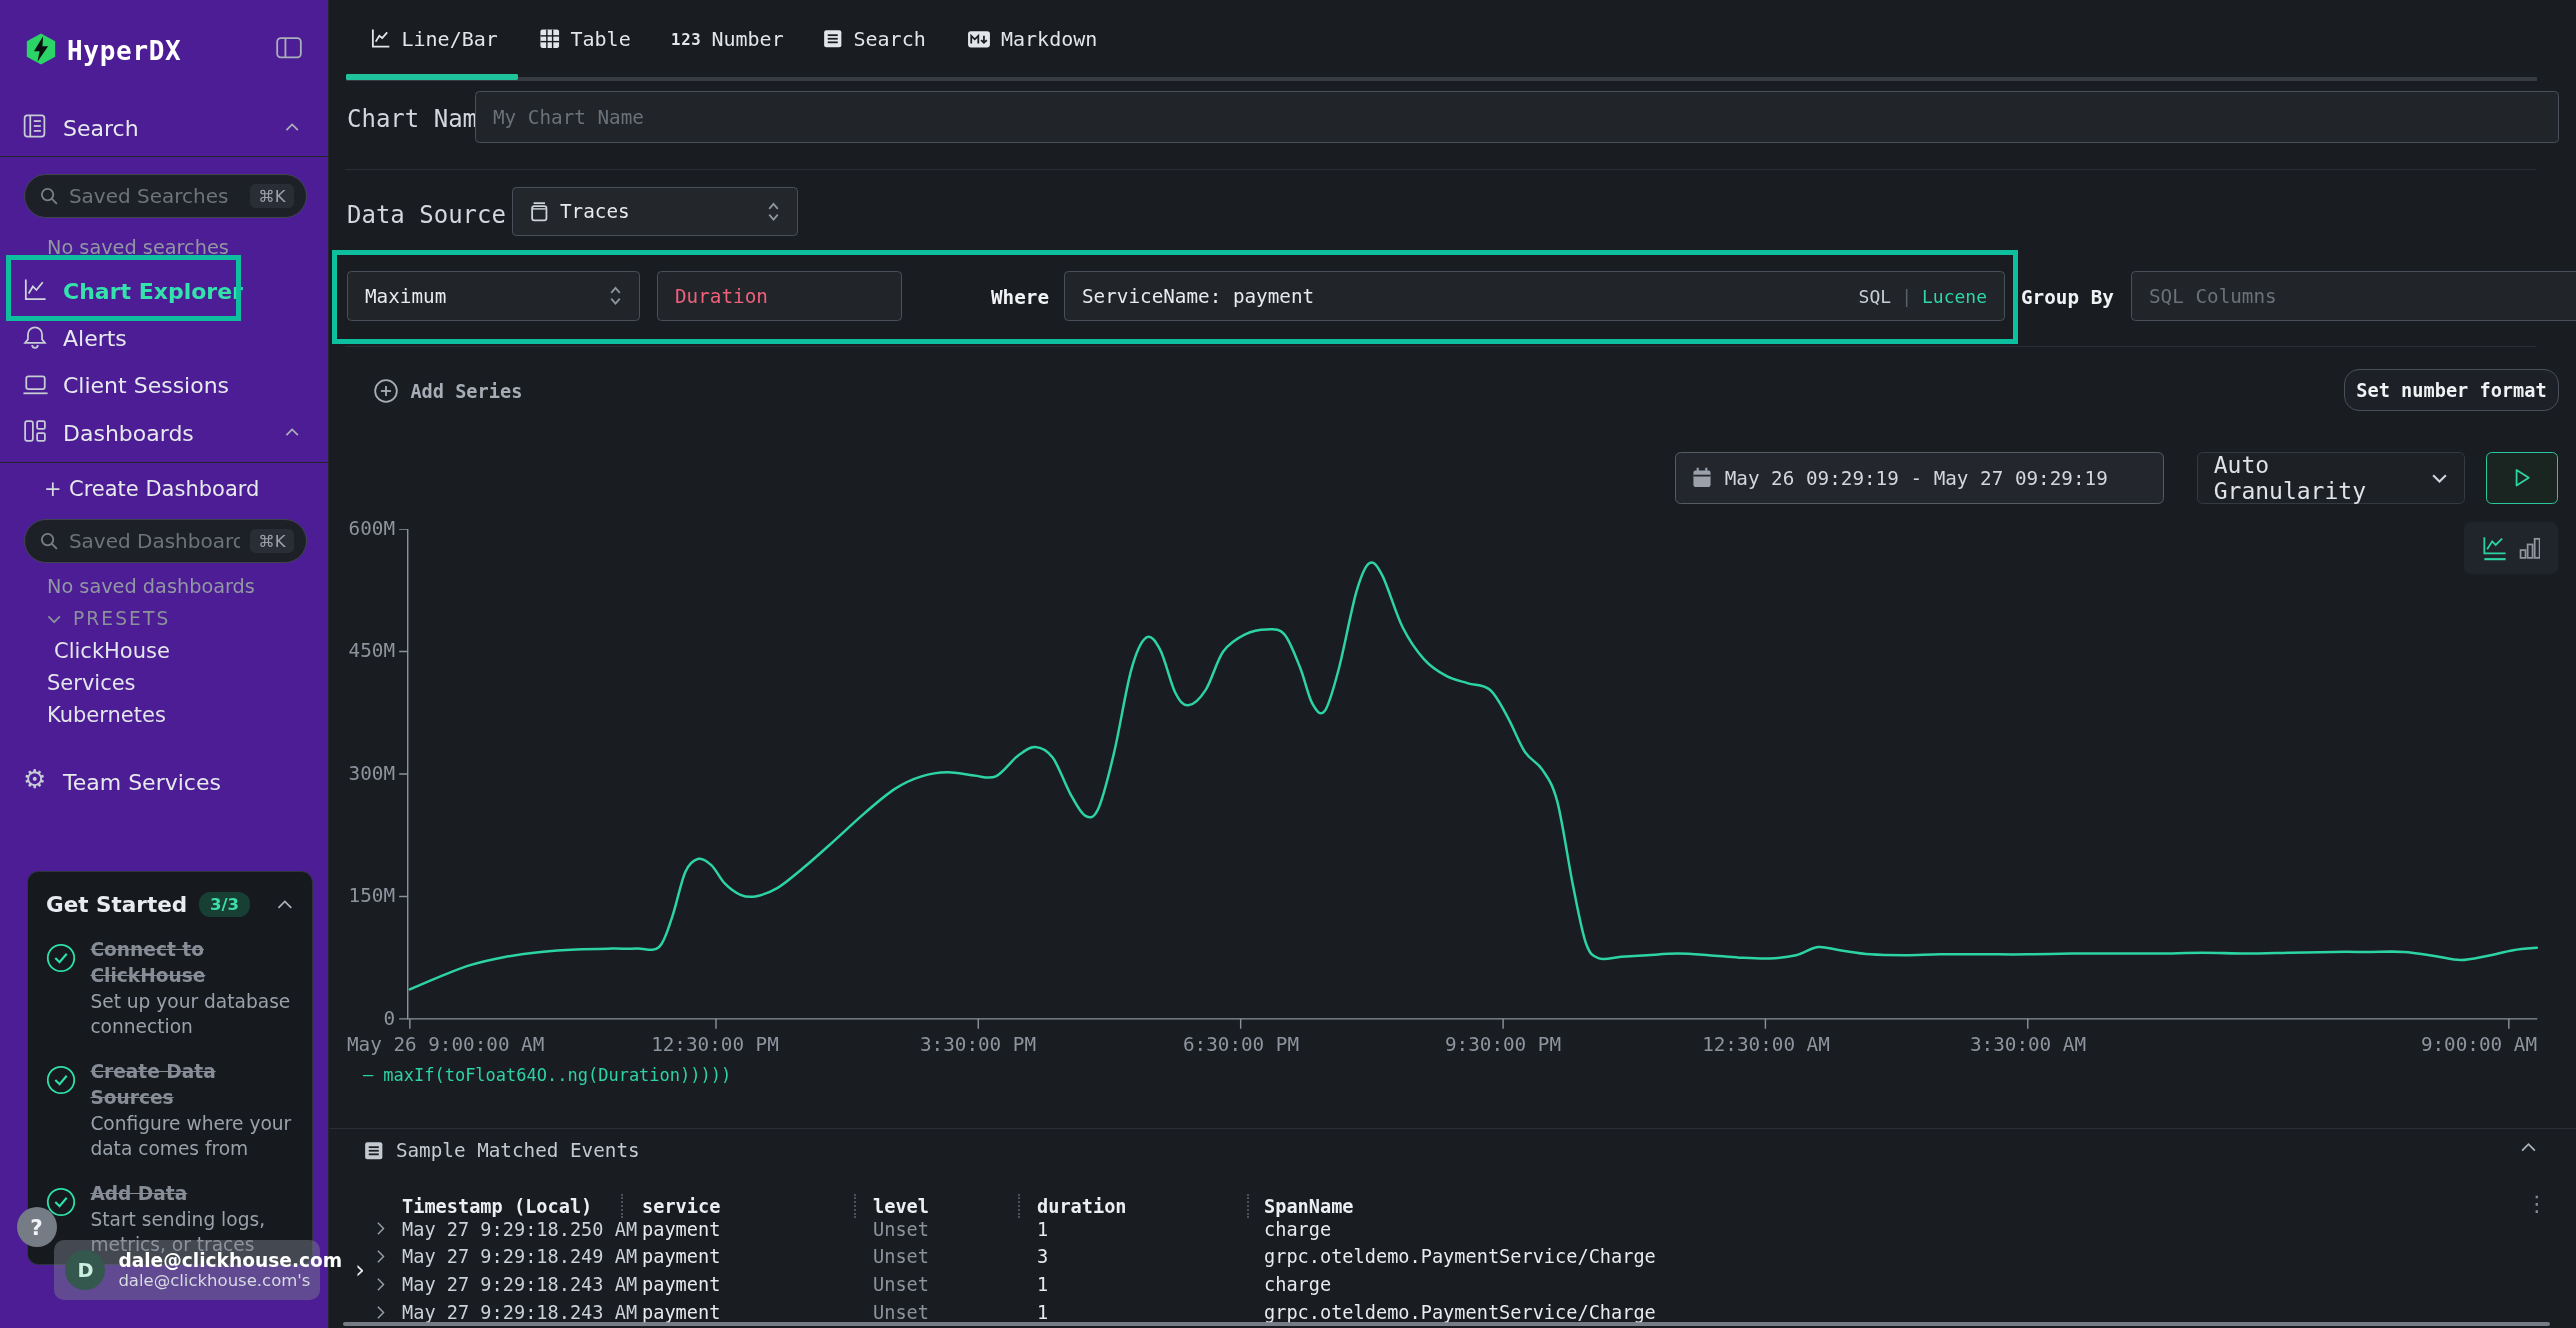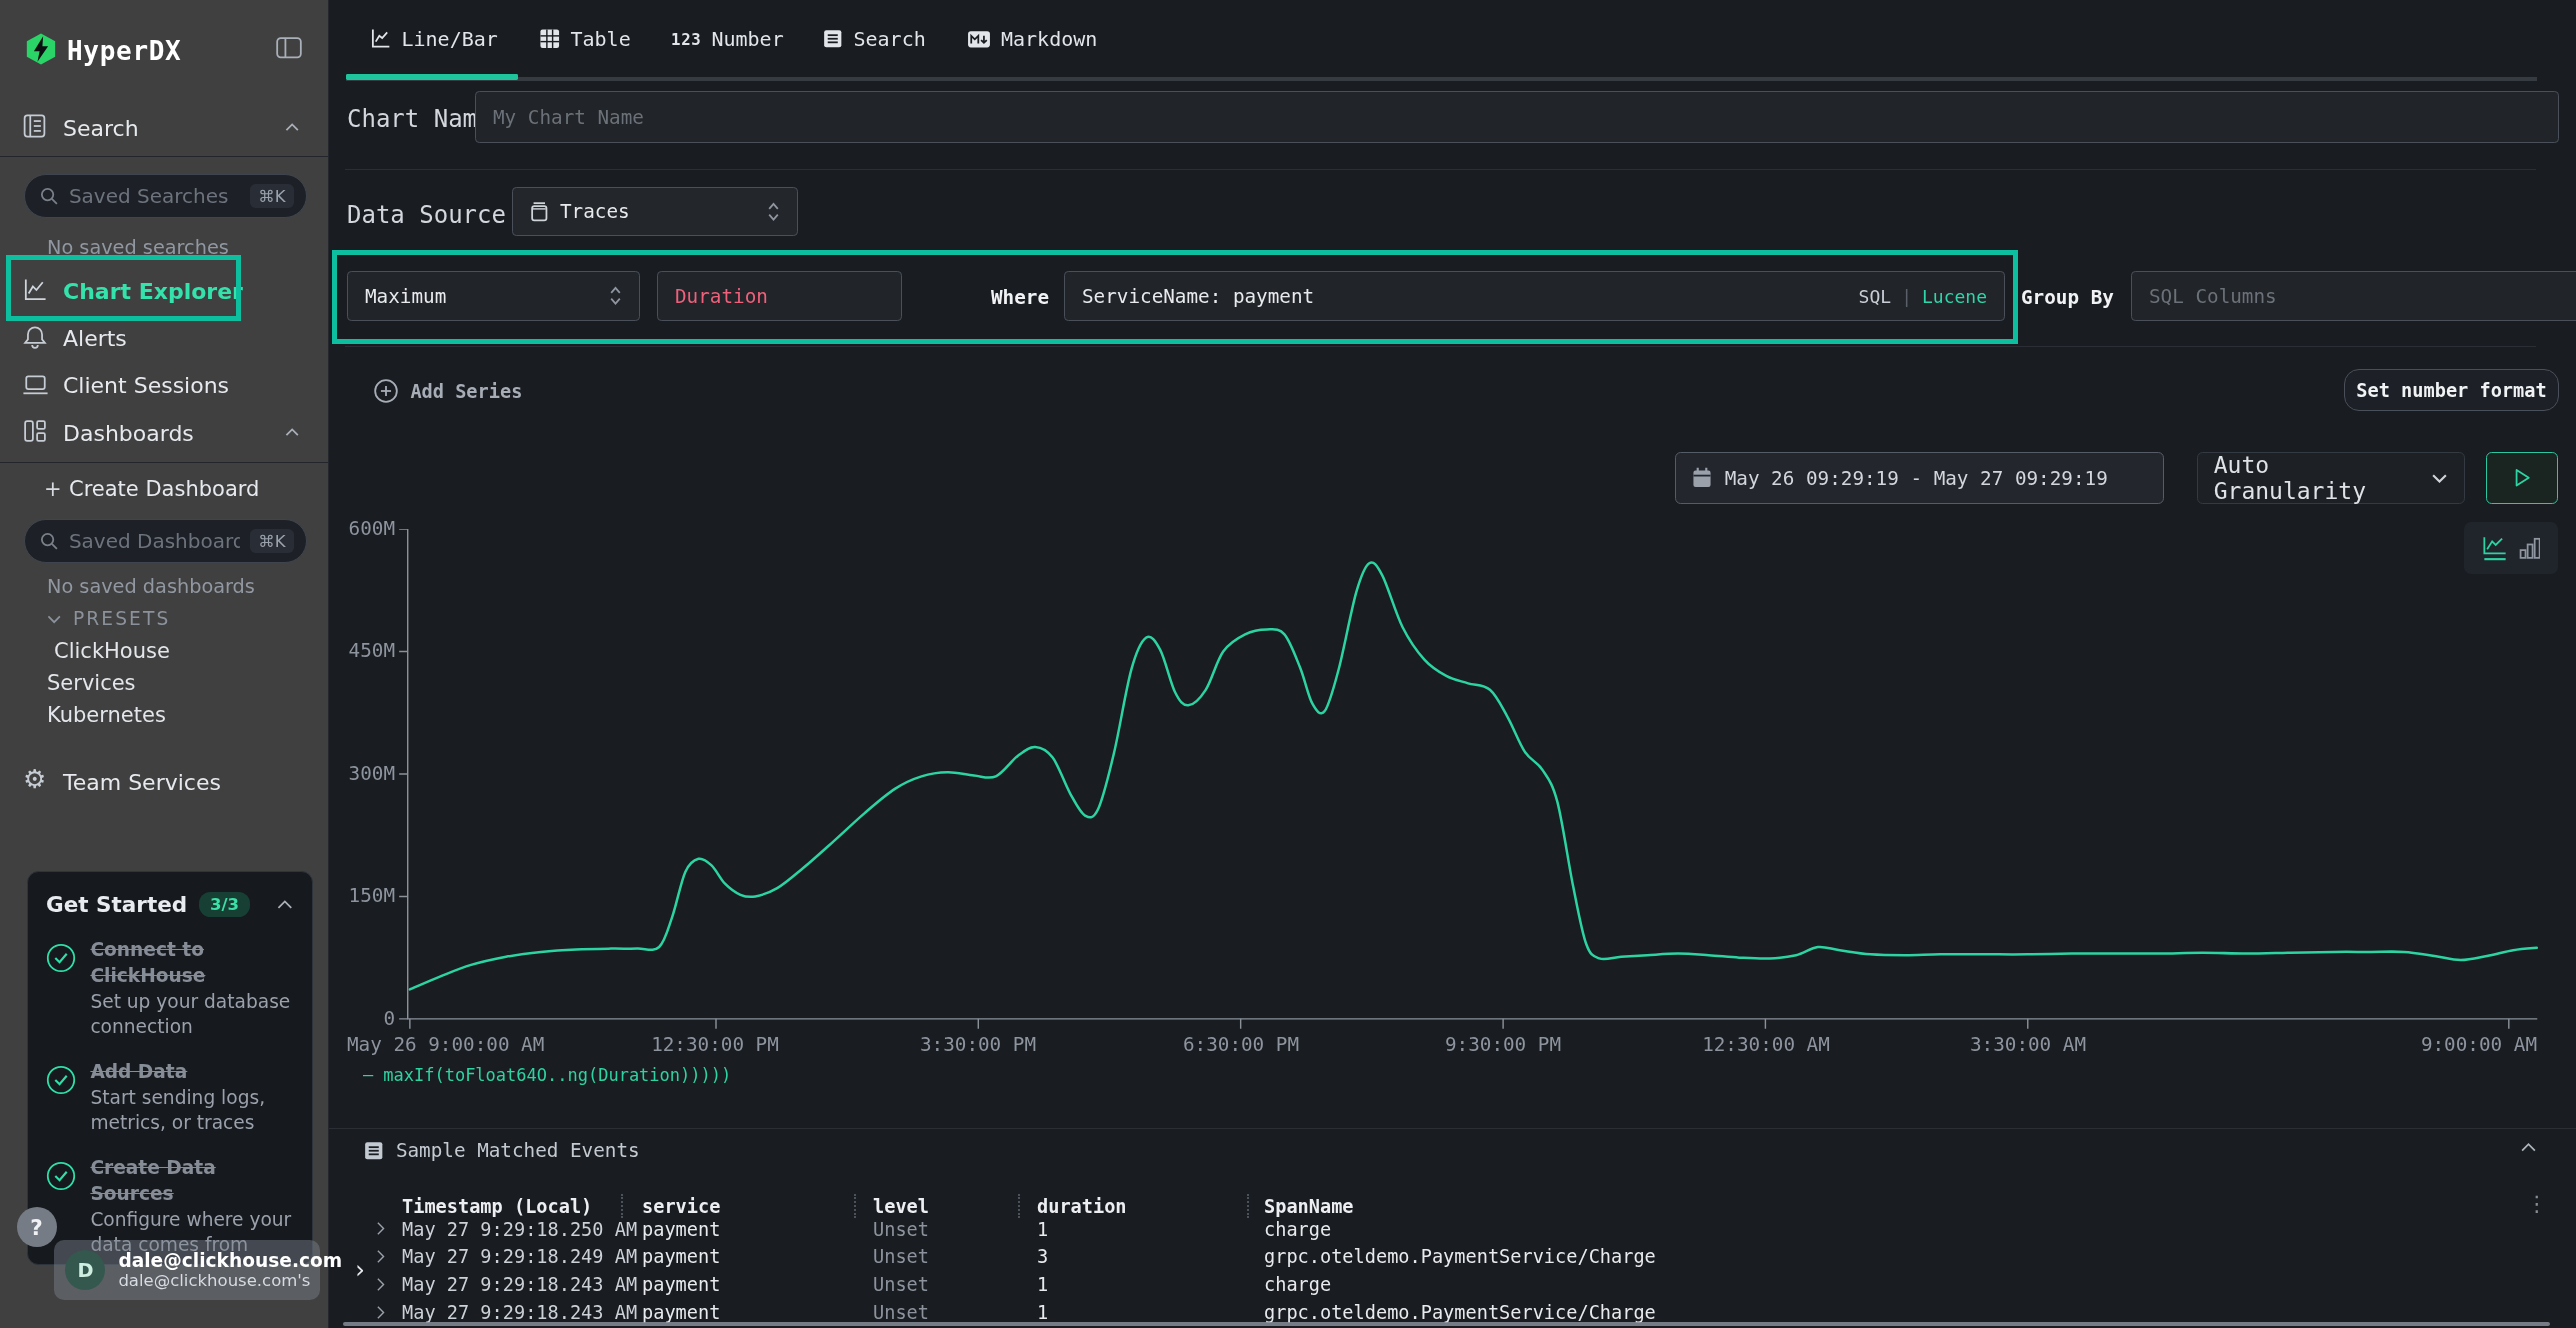--- a/index.html
+++ b/index.html
@@ -1,20 +1,20 @@
 <!DOCTYPE html>
 <html style="font-size:11.4px"><head>
 <meta charset="utf-8">
 <style>
   * { margin:0; padding:0; box-sizing:border-box; }
   html,body { width:2576px; height:1328px; overflow:hidden; }
   body { background:#191c21; font-family:"DejaVu Sans Mono", monospace; color:#e8eaed; position:relative; }
 
   
-  #sidebar { position:absolute; left:0; top:0; width:329px; height:1328px; background:#404040; border-right:1.4px solid #24282e; }
+  #sidebar { position:absolute; left:0; top:0; width:329px; height:1328px; background:#4c1d95; border-right:1.4px solid #24282e; }
   .sb-abs { position:absolute; }
   .sb-label { font-family:"DejaVu Sans", sans-serif; font-size:22px; color:#e6e9ed; white-space:nowrap; }
   .sb-dim { font-family:"DejaVu Sans", sans-serif; font-size:19.3px; color:#9198a2; white-space:nowrap; }
   .sb-divider { position:absolute; left:0; width:329px; height:1.4px; background:#22262c; }
   .logo-text { font-size:26px; font-weight:bold; color:#ffffff; letter-spacing:0.7px; }
   .pill { position:absolute; left:23.6px; width:283px; height:44px; border-radius:22px; background:#1d2127; border:1.4px solid #3f454e; display:flex; align-items:center; padding:0 11.4px 0 14.3px; gap:10px; }
   .pill input { flex:1; min-width:0; background:transparent; border:none; outline:none; font-family:"DejaVu Sans", sans-serif; font-size:20px; color:#e6e9ed; }
   .pill input::placeholder { color:#6c737c; }
   .kbd-badge { background:#292e36; border-radius:5.7px; padding:2.9px 8.6px; font-family:"DejaVu Sans", sans-serif; font-size:16.5px; color:#9ba2ac; }
   .preset-item { font-family:"DejaVu Sans", sans-serif; font-size:21px; color:#e3e6ea; }
@@ -214,34 +214,34 @@
       </span>
     </div>
     <div class="gs-item">
       <span class="gs-check">
           <svg width="30" height="30" viewBox="0 0 42 42">
             <circle cx="21" cy="21" r="18.5" fill="none" stroke="#2ee0a8" stroke-width="2.5"></circle>
             <polyline points="13,21 19,27 29,15" fill="none" stroke="#2ee0a8" stroke-width="3"></polyline>
           </svg>
         </span>
       <span class="gs-text">
-        <span class="gs-item-title" style="display:block;">Add Data</span>
-        <span class="gs-item-sub" style="display:block;">Start sending logs, metrics, or traces</span>
+        <span class="gs-item-title" style="display:block;">Create Data Sources</span>
+        <span class="gs-item-sub" style="display:block;">Configure where your data comes from</span>
       </span>
     </div>
     <div class="gs-item">
       <span class="gs-check">
           <svg width="30" height="30" viewBox="0 0 42 42">
             <circle cx="21" cy="21" r="18.5" fill="none" stroke="#2ee0a8" stroke-width="2.5"></circle>
             <polyline points="13,21 19,27 29,15" fill="none" stroke="#2ee0a8" stroke-width="3"></polyline>
           </svg>
         </span>
       <span class="gs-text">
-        <span class="gs-item-title" style="display:block;">Create Data Sources</span>
-        <span class="gs-item-sub" style="display:block;">Configure where your data comes from</span>
+        <span class="gs-item-title" style="display:block;">Add Data</span>
+        <span class="gs-item-sub" style="display:block;">Start sending logs, metrics, or traces</span>
       </span>
     </div>
   </div>
 
   <div id="help-fab">?</div>
   <div id="user-chip">
     <span class="avatar">D</span>
     <span>
       <span class="chip-email" style="display:block;">dale@clickhouse.com</span>
       <span class="chip-sub" style="display:block;">dale@clickhouse.com's</span>

